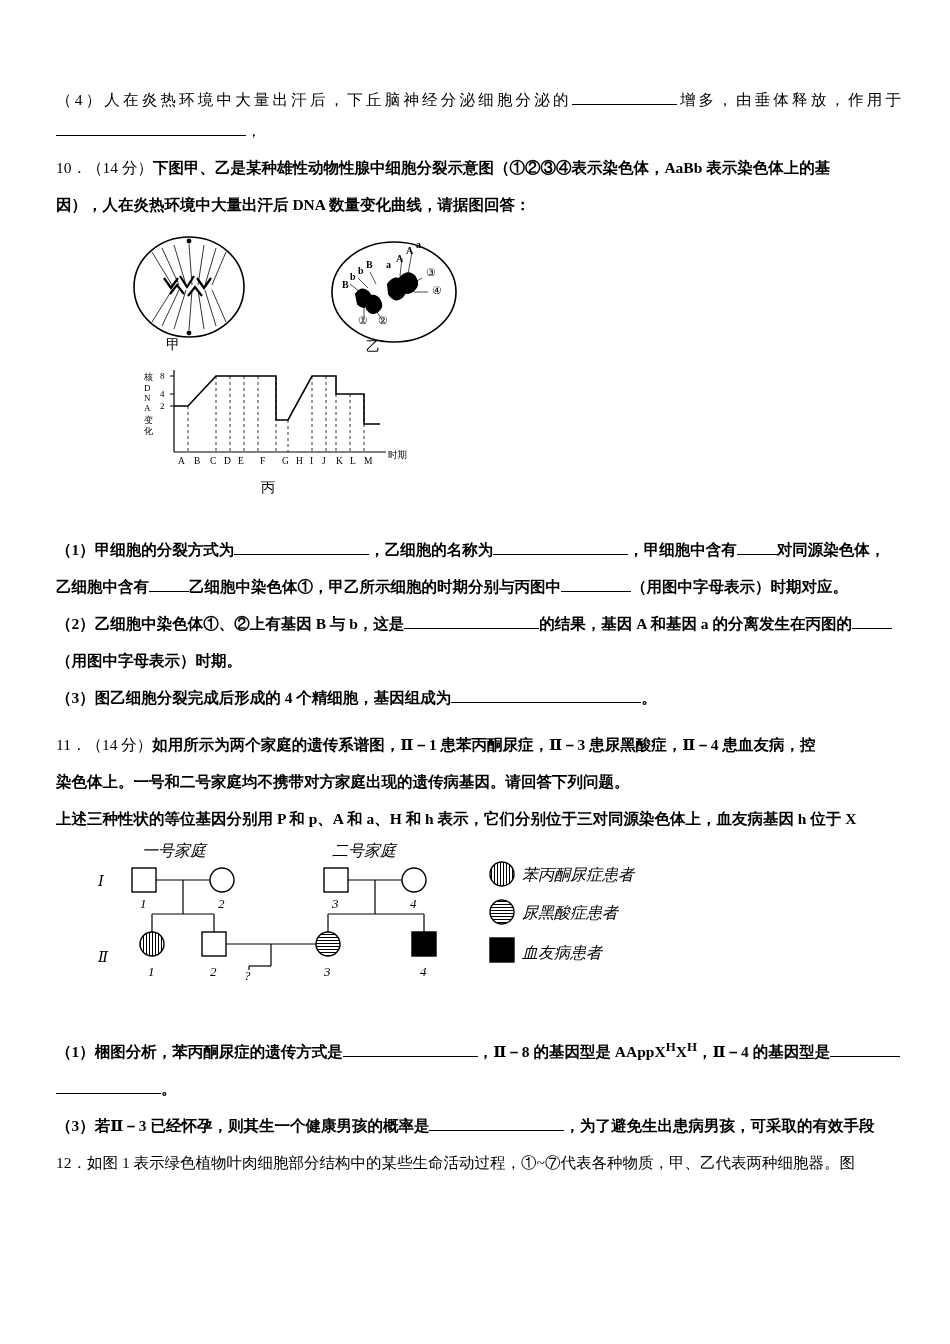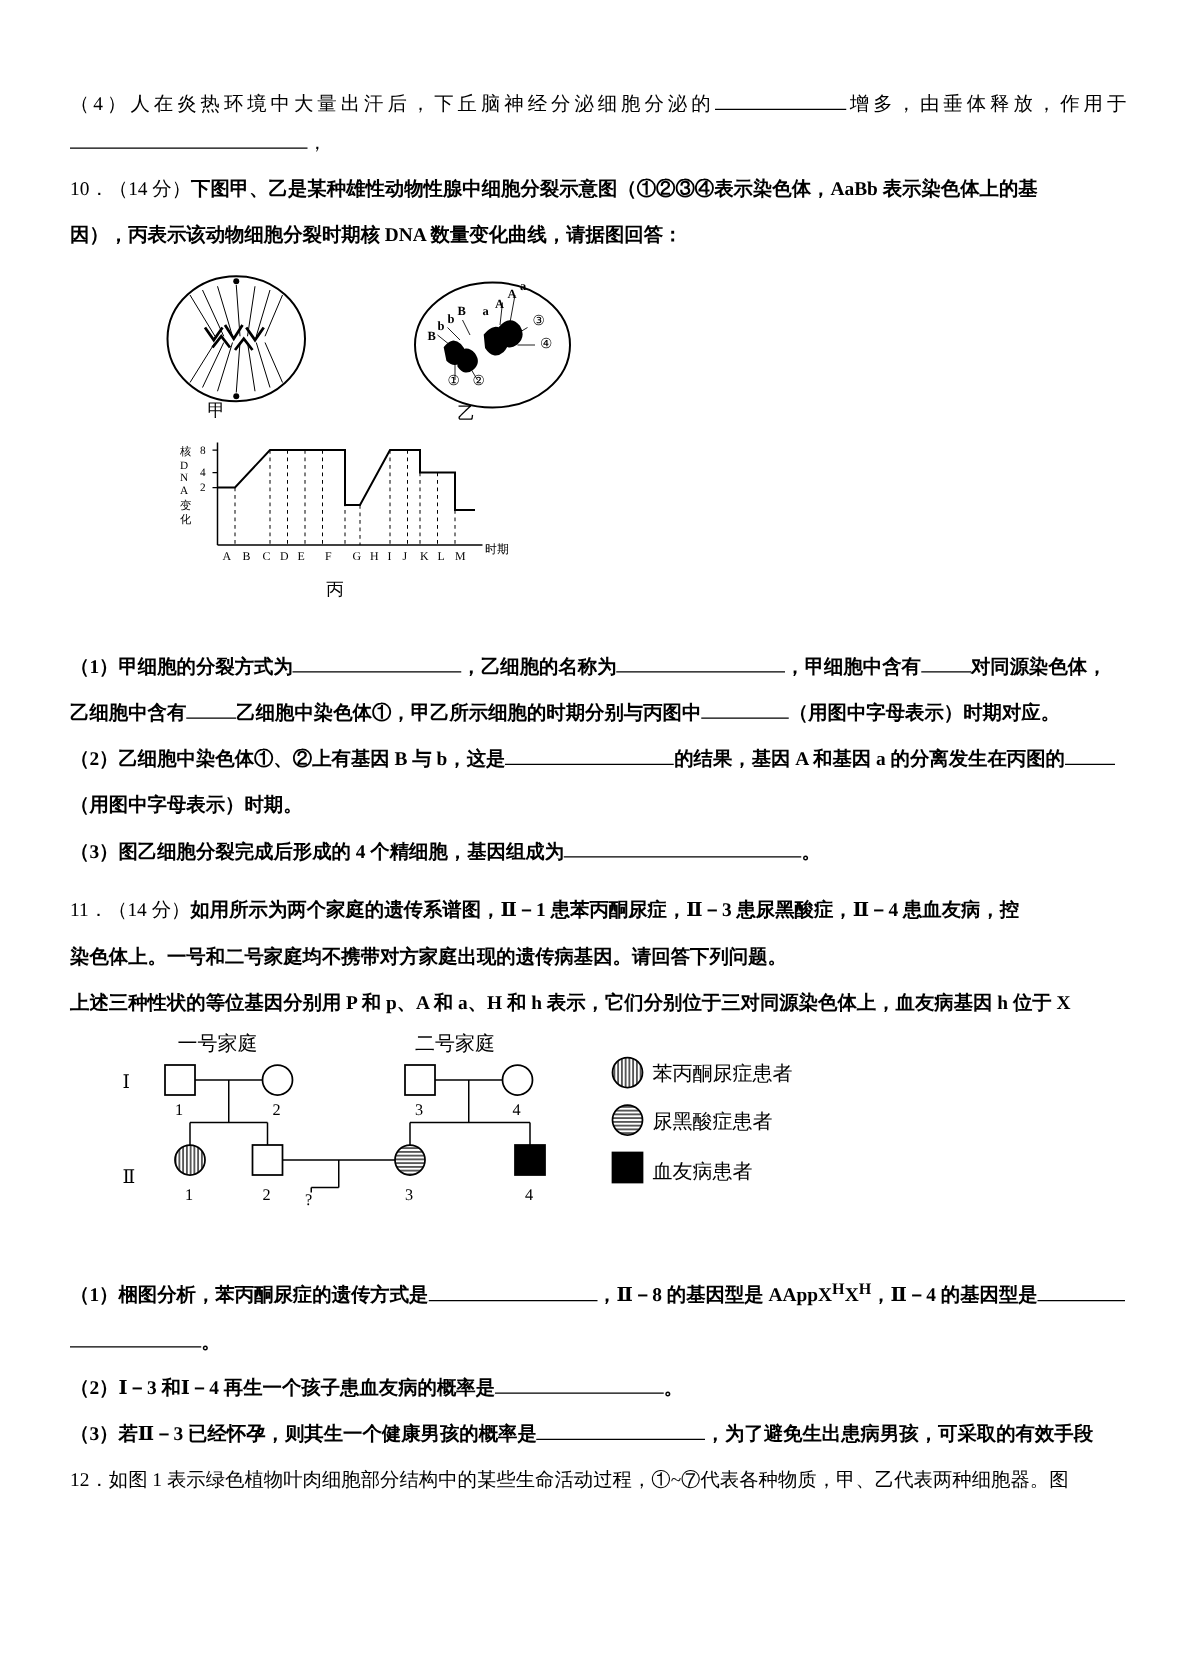--- a/index.html
+++ b/index.html
@@ -18,21 +18,21 @@
   .page {
     position: relative;
     width: 950px;
     height: 1344px;
     padding: 0;
     box-sizing: border-box;
   }
   .content {
     position: absolute;
     left: 56px;
-    top: 68px;
+    top: 84px;
     width: 845px;
   }
   p.q {
     margin: 0 0 6px 0;
     font-size: 15.5px;
     line-height: 31px;
     text-align: justify;
     text-justify: inter-ideograph;
   }
   .b { font-weight: bold; }
@@ -55,20 +55,21 @@
   .labA { position: absolute; left: 110px; top: 110px; font-size: 14px; }
   .labB { position: absolute; left: 310px; top: 112px; font-size: 14px; }
   .curve { position: absolute; left: 80px; top: 136px; }
   .labC { position: absolute; left: 205px; top: 253px; font-size: 14px; }
 
   
   .fig11 {
     position: relative;
     height: 185px;
     margin: 4px 0 6px 0;
+    font-style: italic;
   }
   .ped { position: absolute; left: 38px; top: 0px; }
 
   .tail {
     margin-top: 10px;
   }
   svg text { font-family: "Liberation Serif", "DejaVu Serif", serif; }
 </style>
 </head>
 <body>
@@ -77,21 +78,21 @@
   <div class="content">
 
     <p class="q">
       <span>（4）人在炎热环境中大量出汗后，下丘脑神经分泌细胞分泌的</span><span class="blank-m"></span><span>增多，由垂体释放，作用于</span><span class="blank-xl"></span><span>，</span>
     </p>
 
     <p class="q" style="">
       <span>10．</span><span>（14 分）</span><span class="b">下图甲、乙是某种雄性动物性腺中细胞分裂示意图（①②③④表示染色体，AaBb 表示染色体上的基</span>
     </p>
     <p class="q">
-      <span class="b">因），丙表示该动物细胞分裂时期核 DNA 数量变化曲线，请据图回答：</span>
+      <span class="b">因），人在炎热环境中大量出汗后 DNA 数量变化曲线，请据图回答：</span>
     </p>
 
     <div class="fig10 fig-block">
 
       <svg class="cellA" width="130" height="115" viewBox="0 0 130 115">
         <ellipse cx="65" cy="57" rx="55" ry="50" fill="none" stroke="#000" stroke-width="1.6"></ellipse>
 
         <g stroke="#000" stroke-width="0.8">
           <line x1="28" y1="22" x2="48" y2="55"></line>
           <line x1="38" y1="18" x2="55" y2="55"></line>
@@ -313,23 +314,20 @@
       </svg>
     </div>
 
     <p class="q">
       <span class="b">（1）梱图分析，苯丙酮尿症的遗传方式是</span><span class="blank-l"></span><span class="b">，Ⅱ－8 的基因型是</span>&nbsp;<span class="b"><span>AAppX</span><sup>H</sup><span>X</span><sup>H</sup></span><span class="b">，Ⅱ－4 的基因型是</span><span class="blank-s"></span>
     </p>
     <p class="q">
       <span class="blank-m"></span><span class="b">。</span>
     </p>
     <p class="q">
-      <span class="b">（2）Ⅰ－3 和Ⅰ－4 再生一个孩子患血友病的概率是</span><span class="blank-l"></span><span class="b">。</span>
-    </p>
-    <p class="q">
       <span class="b">（3）若Ⅱ－3 已经怀孕，则其生一个健康男孩的概率是</span><span class="blank-l"></span><span class="b">，为了避免生出患病男孩，可采取的有效手段</span>
     </p>
 
     <p class="q tail">
       <span>12．</span><span>如图 1 表示绿色植物叶肉细胞部分结构中的某些生命活动过程，①~⑦代表各种物质，甲、乙代表两种细胞器。图</span>
     </p>
 
   </div>
 </div>
 

